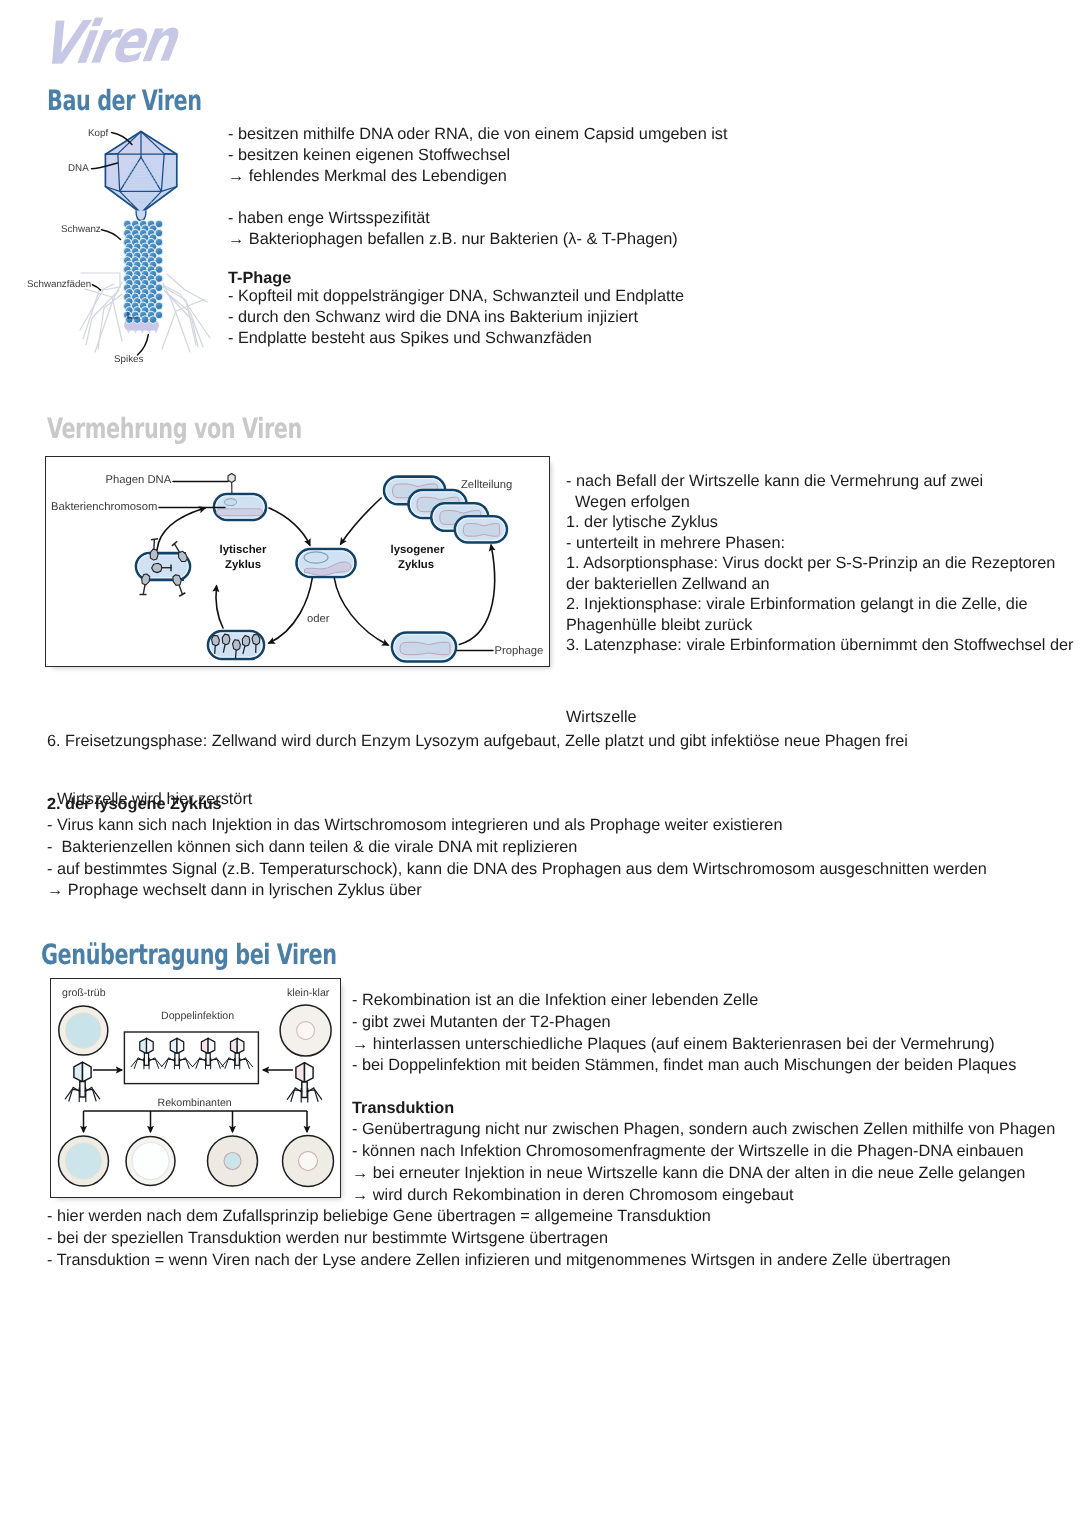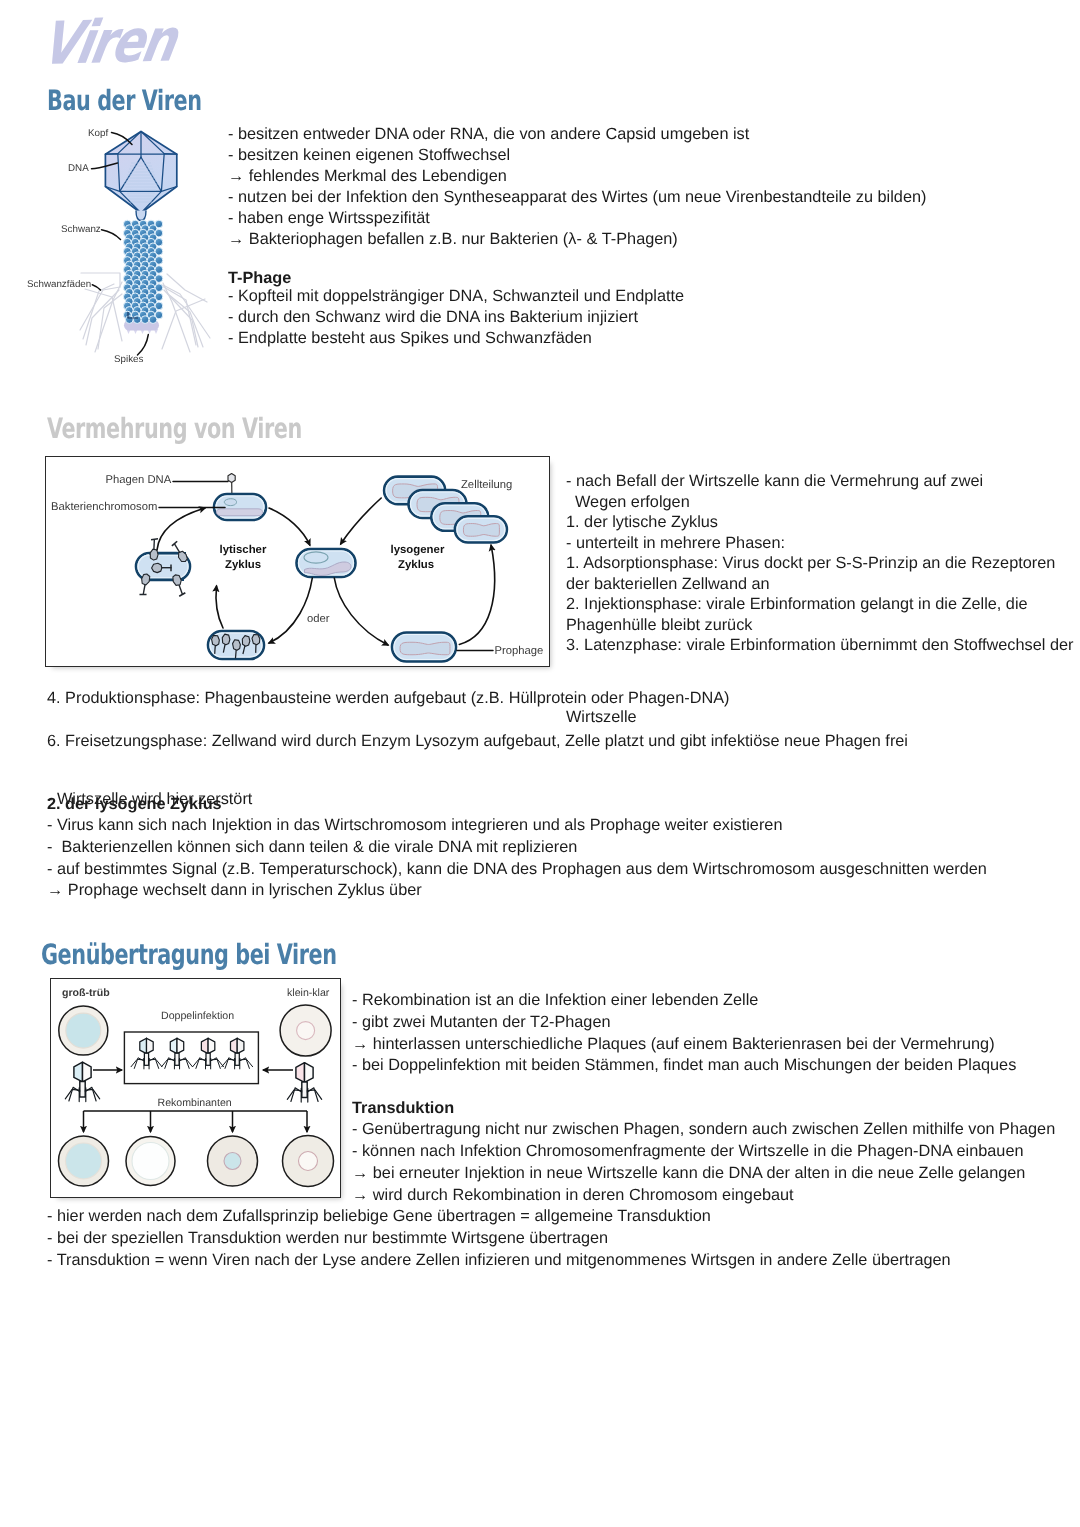--- a/index.html
+++ b/index.html
@@ -216,24 +216,23 @@
         <path d="M101.5,229.8 C110,231.5 116,235 120.5,239.5"></path>
         <path d="M92.3,284.8 C95,285.8 98,287.5 100.5,290.0"></path>
         <path d="M137.5,355 C143,350 147,343 148.3,334.6"></path>
       </g>
     </svg>
 <div class="lbl" style="left:88px;top:127.5px;font-size:9.8px;">Kopf</div>
 <div class="lbl" style="left:68px;top:162.5px;font-size:9.8px;">DNA</div>
 <div class="lbl" style="left:61px;top:224.0px;font-size:9.8px;">Schwanz</div>
 <div class="lbl" style="left:27px;top:279.0px;font-size:9.8px;">Schwanzfäden</div>
 <div class="lbl" style="left:114px;top:353.5px;font-size:9.8px;">Spikes</div>
-<div class="txt" style="left:228px;top:125.0px;">- besitzen entweder DNA oder RNA, die von andere Capsid umgeben ist</div>
+<div class="txt" style="left:228px;top:125.0px;">- besitzen mithilfe DNA oder RNA, die von einem Capsid umgeben ist</div>
 <div class="txt" style="left:228px;top:146.0px;">- besitzen keinen eigenen Stoffwechsel</div>
 <div class="txt" style="left:228px;top:167.0px;">→ fehlendes Merkmal des Lebendigen</div>
-<div class="txt" style="left:228px;top:188.0px;">- nutzen bei der Infektion den Syntheseapparat des Wirtes (um neue Virenbestandteile zu bilden)</div>
 <div class="txt" style="left:228px;top:209.0px;">- haben enge Wirtsspezifität</div>
 <div class="txt" style="left:228px;top:230.0px;">→ Bakteriophagen befallen z.B. nur Bakterien (λ- &amp; T-Phagen)</div>
 <div class="txt" style="left:228px;top:268.5px;font-weight:700;">T-Phage</div>
 <div class="txt" style="left:228px;top:287.3px;">- Kopfteil mit doppelsträngiger DNA, Schwanzteil und Endplatte</div>
 <div class="txt" style="left:228px;top:308.3px;">- durch den Schwanz wird die DNA ins Bakterium injiziert</div>
 <div class="txt" style="left:228px;top:329.3px;">- Endplatte besteht aus Spikes und Schwanzfäden</div>
 <div class="h2" style="left:47px;top:413px;font-size:27px;color:#c9c9c9;">Vermehrung von Viren</div>
 <div class="frame" style="left:45px;top:456px;width:505px;height:211px;"></div>
 <svg style="position:absolute;left:45px;top:456px;width:502px;height:212px;" viewBox="0 0 502 212">
       <defs>
@@ -345,21 +344,20 @@
 <div class="txt" style="left:566px;top:472.3px;">- nach Befall der Wirtszelle kann die Vermehrung auf zwei</div>
 <div class="txt" style="left:566px;top:492.8px;">&nbsp;&nbsp;Wegen erfolgen</div>
 <div class="txt" style="left:566px;top:513.3px;"><b>1. der lytische Zyklus</b></div>
 <div class="txt" style="left:566px;top:533.8px;">- unterteilt in mehrere Phasen:</div>
 <div class="txt" style="left:566px;top:554.3px;">1. <b>Adsorptionsphase</b>: Virus dockt per S-S-Prinzip an die Rezeptoren</div>
 <div class="txt" style="left:566px;top:574.8px;">der bakteriellen Zellwand an</div>
 <div class="txt" style="left:566px;top:595.3px;">2. <b>Injektionsphase</b>: virale Erbinformation gelangt in die Zelle, die</div>
 <div class="txt" style="left:566px;top:615.8px;">Phagenhülle bleibt zurück</div>
 <div class="txt" style="left:566px;top:636.3px;">3. <b>Latenzphase</b>: virale Erbinformation übernimmt den Stoffwechsel der</div>
 <div class="txt" style="left:566px;top:684px;margin-top:24px;">Wirtszelle</div>
-<div class="txt" style="left:47px;top:688.5px;">4. <b>Produktionsphase</b>: Phagenbausteine werden aufgebaut (z.B. Hüllprotein oder Phagen-DNA)</div>
 <div class="txt" style="left:47px;top:732.1px;">6. <b>Freisetzungsphase</b>: Zellwand wird durch Enzym Lysozym aufgebaut, Zelle platzt und gibt infektiöse neue Phagen frei</div>
 <div class="txt" style="left:47px;top:753.9px;margin-top:36px;">- Wirtszelle wird hier zerstört</div>
 <div class="txt" style="left:47px;top:795.0px;font-weight:700;">2. der lysogene Zyklus</div>
 <div class="txt" style="left:47px;top:816.0px;">- Virus kann sich nach Injektion in das Wirtschromosom integrieren und als <b>Prophage</b> weiter existieren</div>
 <div class="txt" style="left:47px;top:837.8px;">-  Bakterienzellen können sich dann teilen &amp; die virale DNA mit replizieren</div>
 <div class="txt" style="left:47px;top:881.4px;">→ Prophage wechselt dann in lyrischen Zyklus über</div>
 <div class="txt" style="left:47px;top:859.6px;">- auf bestimmtes Signal (z.B. Temperaturschock), kann die DNA des Prophagen aus dem Wirtschromosom ausgeschnitten werden</div>
 <div class="h2" style="left:41px;top:938.5px;font-size:27px;color:#4a7fa8;">Genübertragung bei Viren</div>
 <div class="frame" style="left:50px;top:978px;width:291px;height:220px;"></div>
 <svg style="position:absolute;left:50px;top:978px;width:290px;height:220px;" viewBox="0 0 290 220">
@@ -454,21 +452,21 @@
       </g>
       <circle cx="33.5" cy="183.0" r="25.0" fill="#efece5" stroke="#1d1d1d" stroke-width="1.5"></circle>
       <circle cx="33.5" cy="183.0" r="18.0" fill="#cbe5ea" stroke="#e6e1d9" stroke-width="1.1"></circle>
       <circle cx="100.5" cy="183.0" r="24.5" fill="#f6f4ef" stroke="#1d1d1d" stroke-width="1.5"></circle>
       <circle cx="100.5" cy="183.0" r="18.5" fill="#fdfefe" stroke="#dfe8e6" stroke-width="1.1"></circle>
       <circle cx="182.5" cy="183.0" r="25.0" fill="#eeeae3" stroke="#1d1d1d" stroke-width="1.5"></circle>
       <circle cx="182.5" cy="183.0" r="8.5" fill="#cbe5ea" stroke="#c3a9b4" stroke-width="1.1"></circle>
       <circle cx="258.0" cy="183.0" r="25.5" fill="#efece5" stroke="#1d1d1d" stroke-width="1.5"></circle>
       <circle cx="258.0" cy="183.0" r="9.5" fill="#faf8f5" stroke="#cdaab0" stroke-width="1.1"></circle>
     </svg>
-<div class="lbl" style="left:62px;top:986.5px;font-size:10.6px;font-weight:bold;">groß-trüb</div>
+<div class="lbl" style="left:62px;top:986.5px;font-size:10.6px;">groß-trüb</div>
 <div class="lbl" style="left:287px;top:986.5px;font-size:10.6px;">klein-klar</div>
 <div class="lbl" style="left:161px;top:1009.5px;font-size:10.6px;">Doppelinfektion</div>
 <div class="lbl" style="left:157.5px;top:1096.5px;font-size:10.6px;">Rekombinanten</div>
 <div class="txt" style="left:352px;top:991.0px;">- Rekombination ist an die Infektion einer lebenden Zelle</div>
 <div class="txt" style="left:352px;top:1012.8px;">- gibt zwei Mutanten der T2-Phagen</div>
 <div class="txt" style="left:352px;top:1034.6px;">→ hinterlassen unterschiedliche Plaques (auf einem Bakterienrasen bei der Vermehrung)</div>
 <div class="txt" style="left:352px;top:1056.4px;">- bei Doppelinfektion mit beiden Stämmen, findet man auch Mischungen der beiden Plaques</div>
 <div class="txt" style="left:352px;top:1099.0px;font-weight:700;">Transduktion</div>
 <div class="txt" style="left:352px;top:1120.2px;">- Genübertragung nicht nur zwischen Phagen, sondern auch zwischen Zellen mithilfe von Phagen</div>
 <div class="txt" style="left:352px;top:1142.0px;">- können nach Infektion Chromosomenfragmente der Wirtszelle in die Phagen-DNA einbauen</div>

